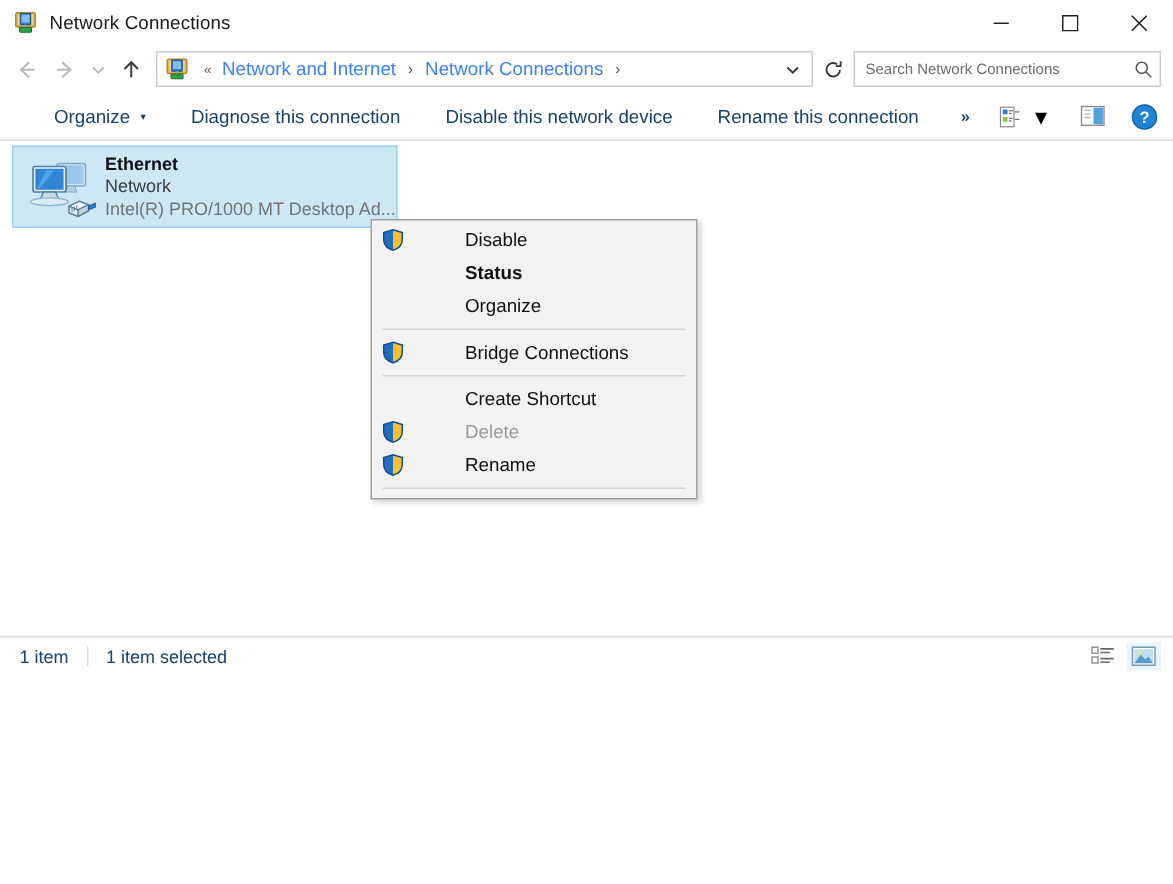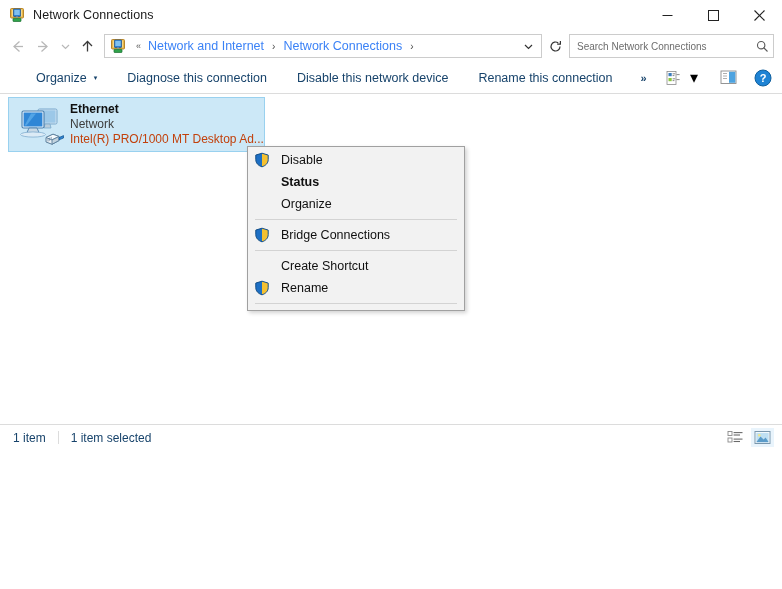--- a/index.html
+++ b/index.html
@@ -108,39 +108,39 @@
     width: 257px; height: 55px;
     background: #cce8f7;
     border: 1px solid #99d1ef;
     display: flex; align-items: center;
     padding-left: 7px;
   }
   .tile-icon { width: 48px; height: 48px; flex: 0 0 48px; position: relative; margin-right: 6px; }
   .tile-text { display: flex; flex-direction: column; justify-content: center; min-width: 0; }
   .tile-name { font-size: 12px; color: #101010; font-weight: 600; line-height: 15px; }
   .tile-sub { font-size: 12px; color: #3d3d3d; line-height: 15px; }
-  .tile-sub2 { font-size: 12px; color: #c2410c; line-height: 15px; white-space: nowrap; overflow: hidden; }
+  .tile-sub2 { font-size: 12px; color: #737373; line-height: 15px; white-space: nowrap; overflow: hidden; }
 
   
   .ctxmenu {
     position: absolute; left: 247px; top: 52px;
     width: 218px;
     background: #f2f2f2;
     border: 1px solid #a0a0a0;
     padding: 2px 0;
     box-shadow: 2px 2px 4px rgba(0,0,0,.18);
   }
   .mi {
     height: 22px; display: flex; align-items: center;
     padding-left: 6px; font-size: 12.5px; color: #101010;
   }
   .mi.bold { font-weight: bold; }
   .mi.disabled { color: #9a9a9a; }
   .mi-icon { width: 17px; height: 16px; flex: 0 0 17px; margin-right: 10px; position: relative; }
-  .mi-label { white-space: nowrap; }
+  .mi-label { white-space: nowrap; margin-left: 29px; }
   .msep { height: 1px; background: #d3d3d3; margin: 4px 7px 4px 7px; }
 
   
   .statusbar {
     height: 26px; flex: 0 0 26px;
     border-top: 1px solid #dcdcdc;
     background: #ffffff;
     display: flex; align-items: center;
     padding: 0 6px 0 13px;
     position: relative;
@@ -377,20 +377,30 @@
         </span>
         <span class="mi-label">Bridge Connections</span>
       </div>
 
       <div class="msep"></div>
 
       <div class="mi">
         <span class="mi-icon"></span>
         <span class="mi-label">Create Shortcut</span>
       </div>
+      <div class="mi disabled">
+        <span class="mi-icon">
+          <svg width="16" height="16" viewBox="0 0 16 16">
+            <path d="M8 1.2 L14.2 3.1 L14.2 7.6 C14.2 11.4 11.3 13.8 8 14.8 C4.7 13.8 1.8 11.4 1.8 7.6 L1.8 3.1 Z" fill="#f5c131"></path>
+            <path d="M8 1.2 L1.8 3.1 L1.8 7.6 C1.8 11.4 4.7 13.8 8 14.8 Z" fill="#1d6fc4"></path>
+            <path d="M8 1.2 L14.2 3.1 L14.2 7.6 C14.2 11.4 11.3 13.8 8 14.8 C4.7 13.8 1.8 11.4 1.8 7.6 L1.8 3.1 Z" fill="none" stroke="#0f4e8f" stroke-width="1"></path>
+          </svg>
+        </span>
+        <span class="mi-label">Delete</span>
+      </div>
       <div class="mi">
         <span class="mi-icon">
           <svg width="16" height="16" viewBox="0 0 16 16">
             <path d="M8 1.2 L14.2 3.1 L14.2 7.6 C14.2 11.4 11.3 13.8 8 14.8 C4.7 13.8 1.8 11.4 1.8 7.6 L1.8 3.1 Z" fill="#f5c131"></path>
             <path d="M8 1.2 L1.8 3.1 L1.8 7.6 C1.8 11.4 4.7 13.8 8 14.8 Z" fill="#1d6fc4"></path>
             <path d="M8 1.2 L14.2 3.1 L14.2 7.6 C14.2 11.4 11.3 13.8 8 14.8 C4.7 13.8 1.8 11.4 1.8 7.6 L1.8 3.1 Z" fill="none" stroke="#0f4e8f" stroke-width="1"></path>
           </svg>
         </span>
         <span class="mi-label">Rename</span>
       </div>

